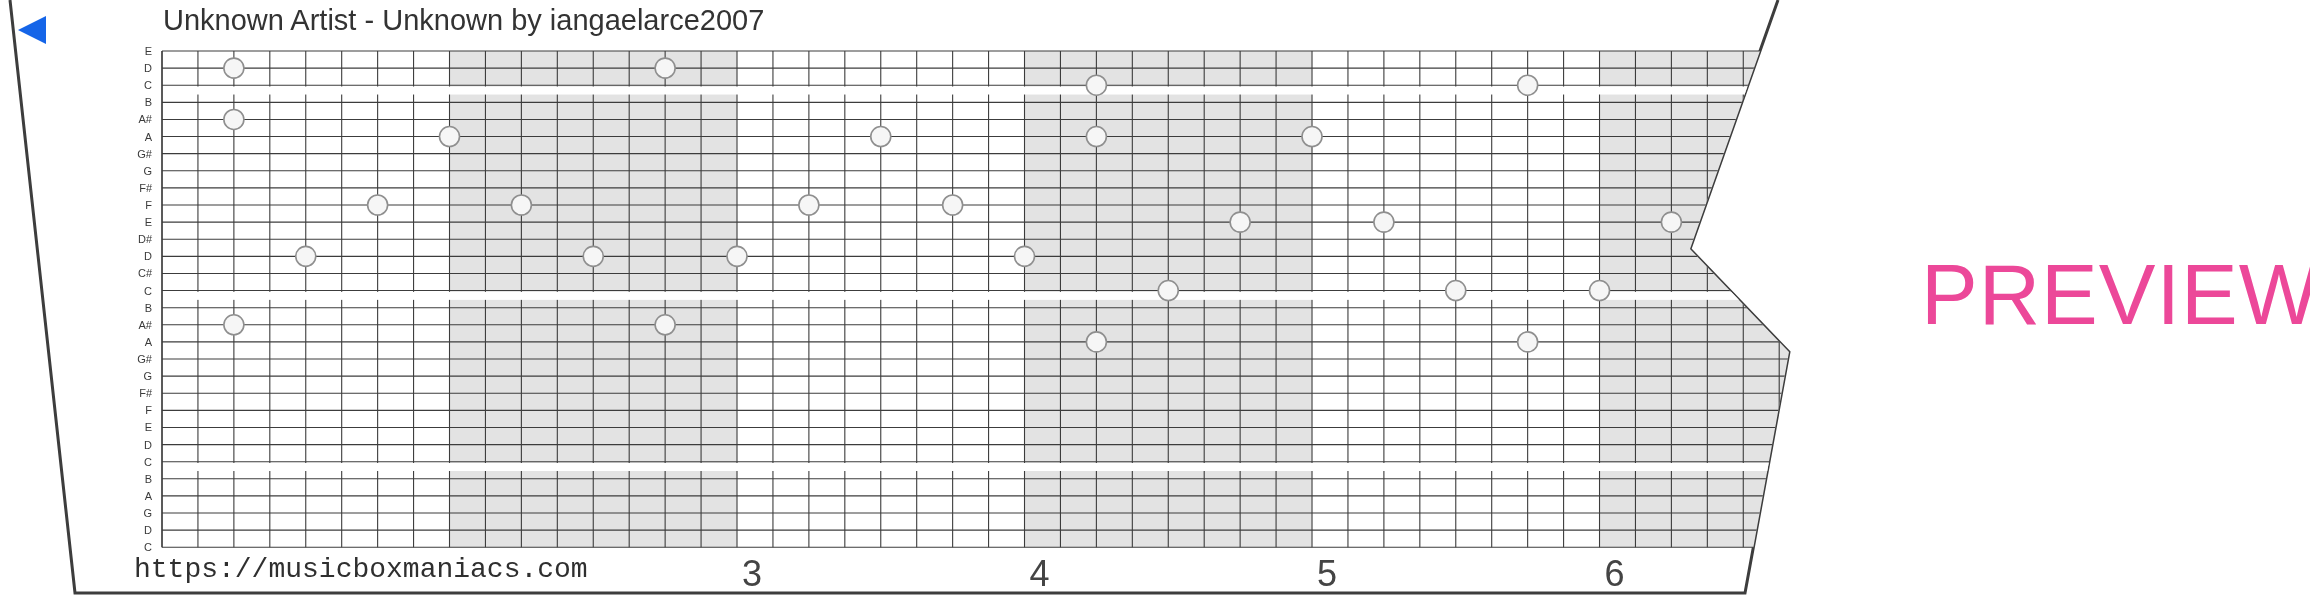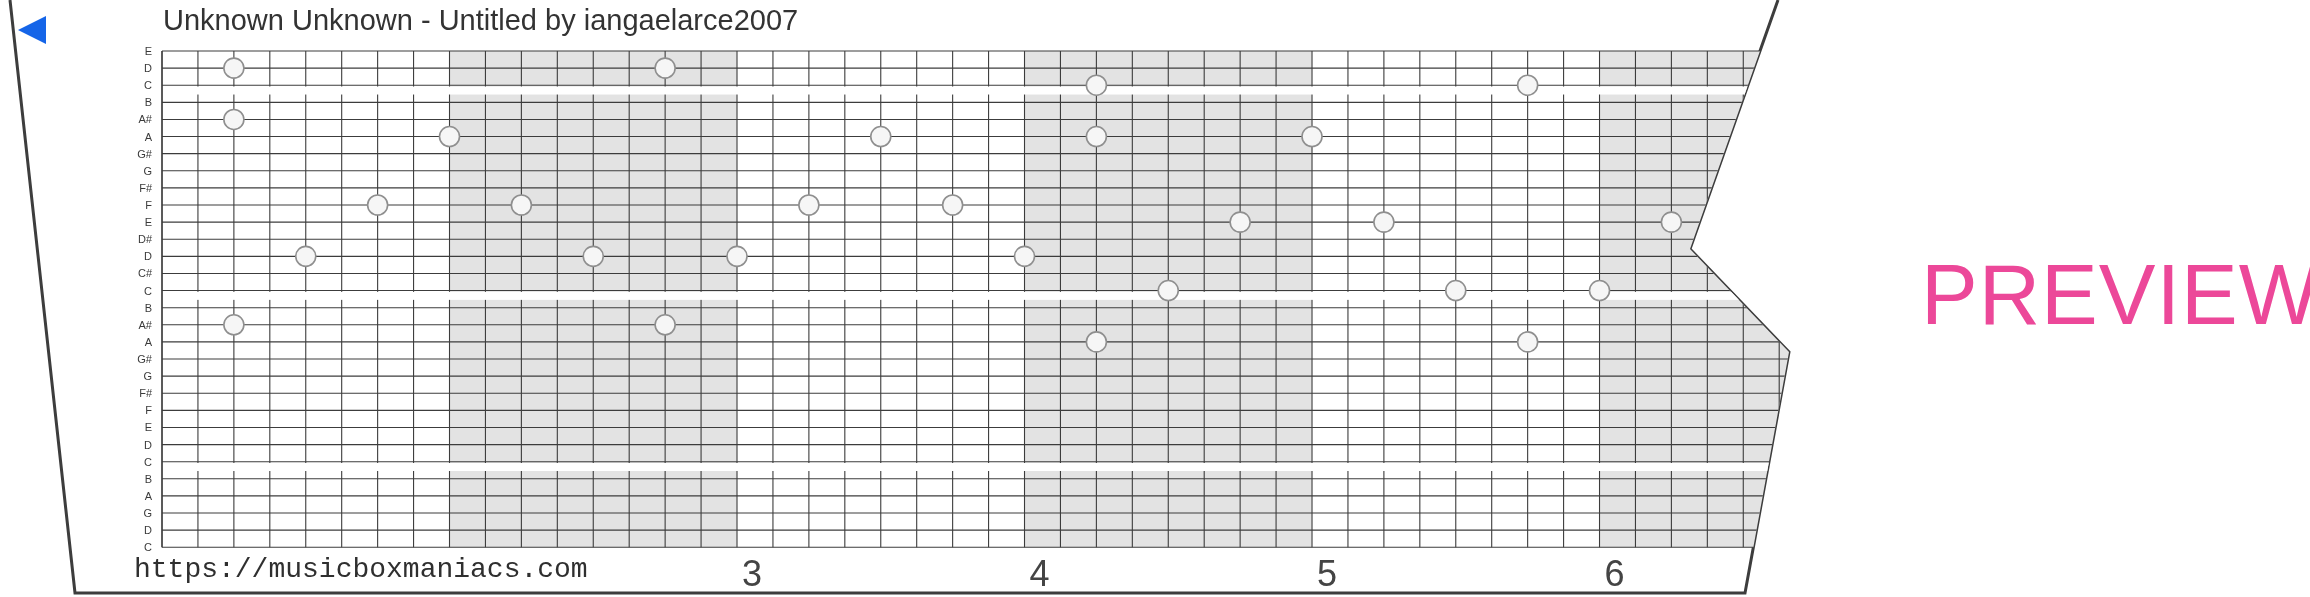--- a/index.html
+++ b/index.html
@@ -200,16 +200,16 @@
         <text x="1039.5120000000002" y="586" text-anchor="middle" fill="#444444" style="font:36px &quot;Liberation Sans&quot;, sans-serif;">4</text>
         <text x="1327.016" y="586" text-anchor="middle" fill="#444444" style="font:36px &quot;Liberation Sans&quot;, sans-serif;">5</text>
         <text x="1614.52" y="586" text-anchor="middle" fill="#444444" style="font:36px &quot;Liberation Sans&quot;, sans-serif;">6</text>
       </g>
   </svg>
 
   <button class="play-button">
     <span class="play-triangle" id="play-triangle" style="border-right-color: rgb(21, 101, 232);"></span>
   </button>
 
-  <div class="title">Unknown Unknown - Untitled by iangaelarce2007</div>
+  <div class="title">Unknown Artist - Unknown by iangaelarce2007</div>
   <div class="url">https://musicboxmaniacs.com</div>
   <div class="preview">PREVIEW</div>
 </div>
 
 </body></html>

